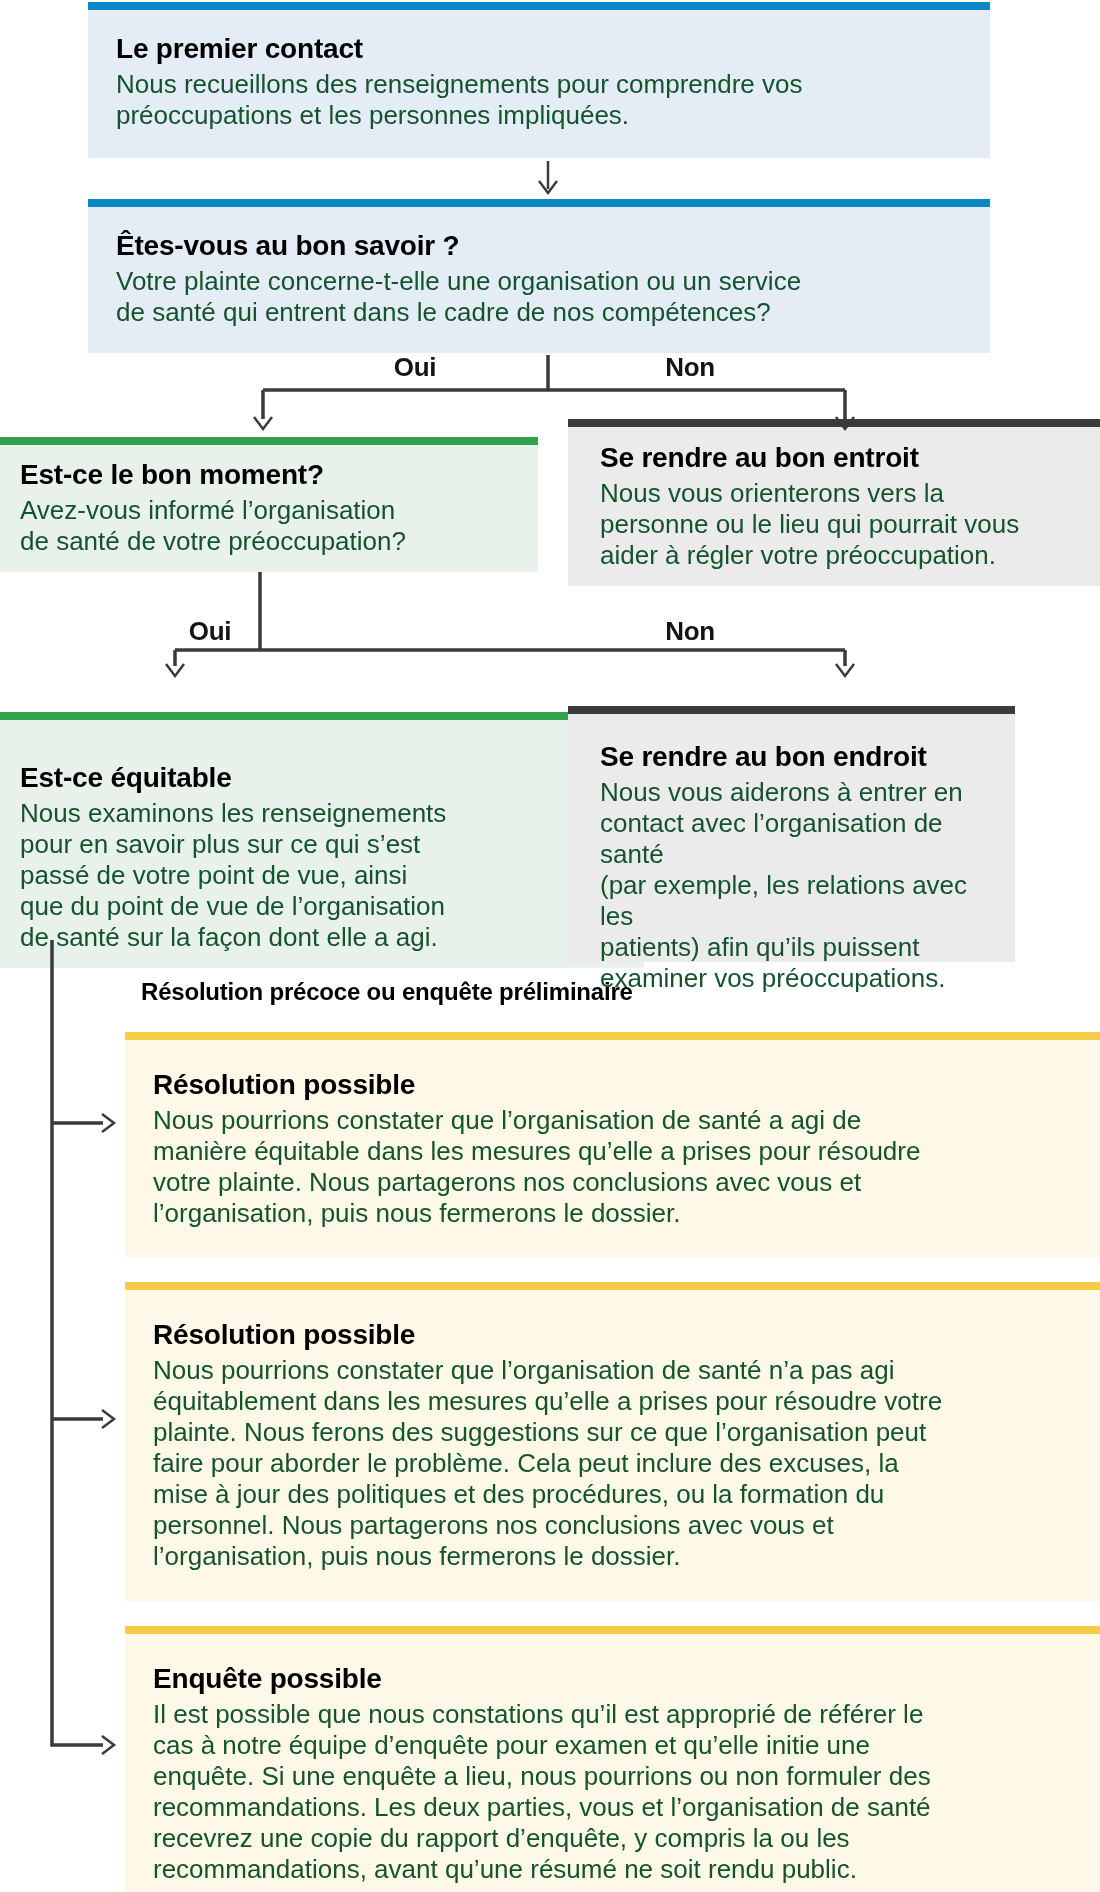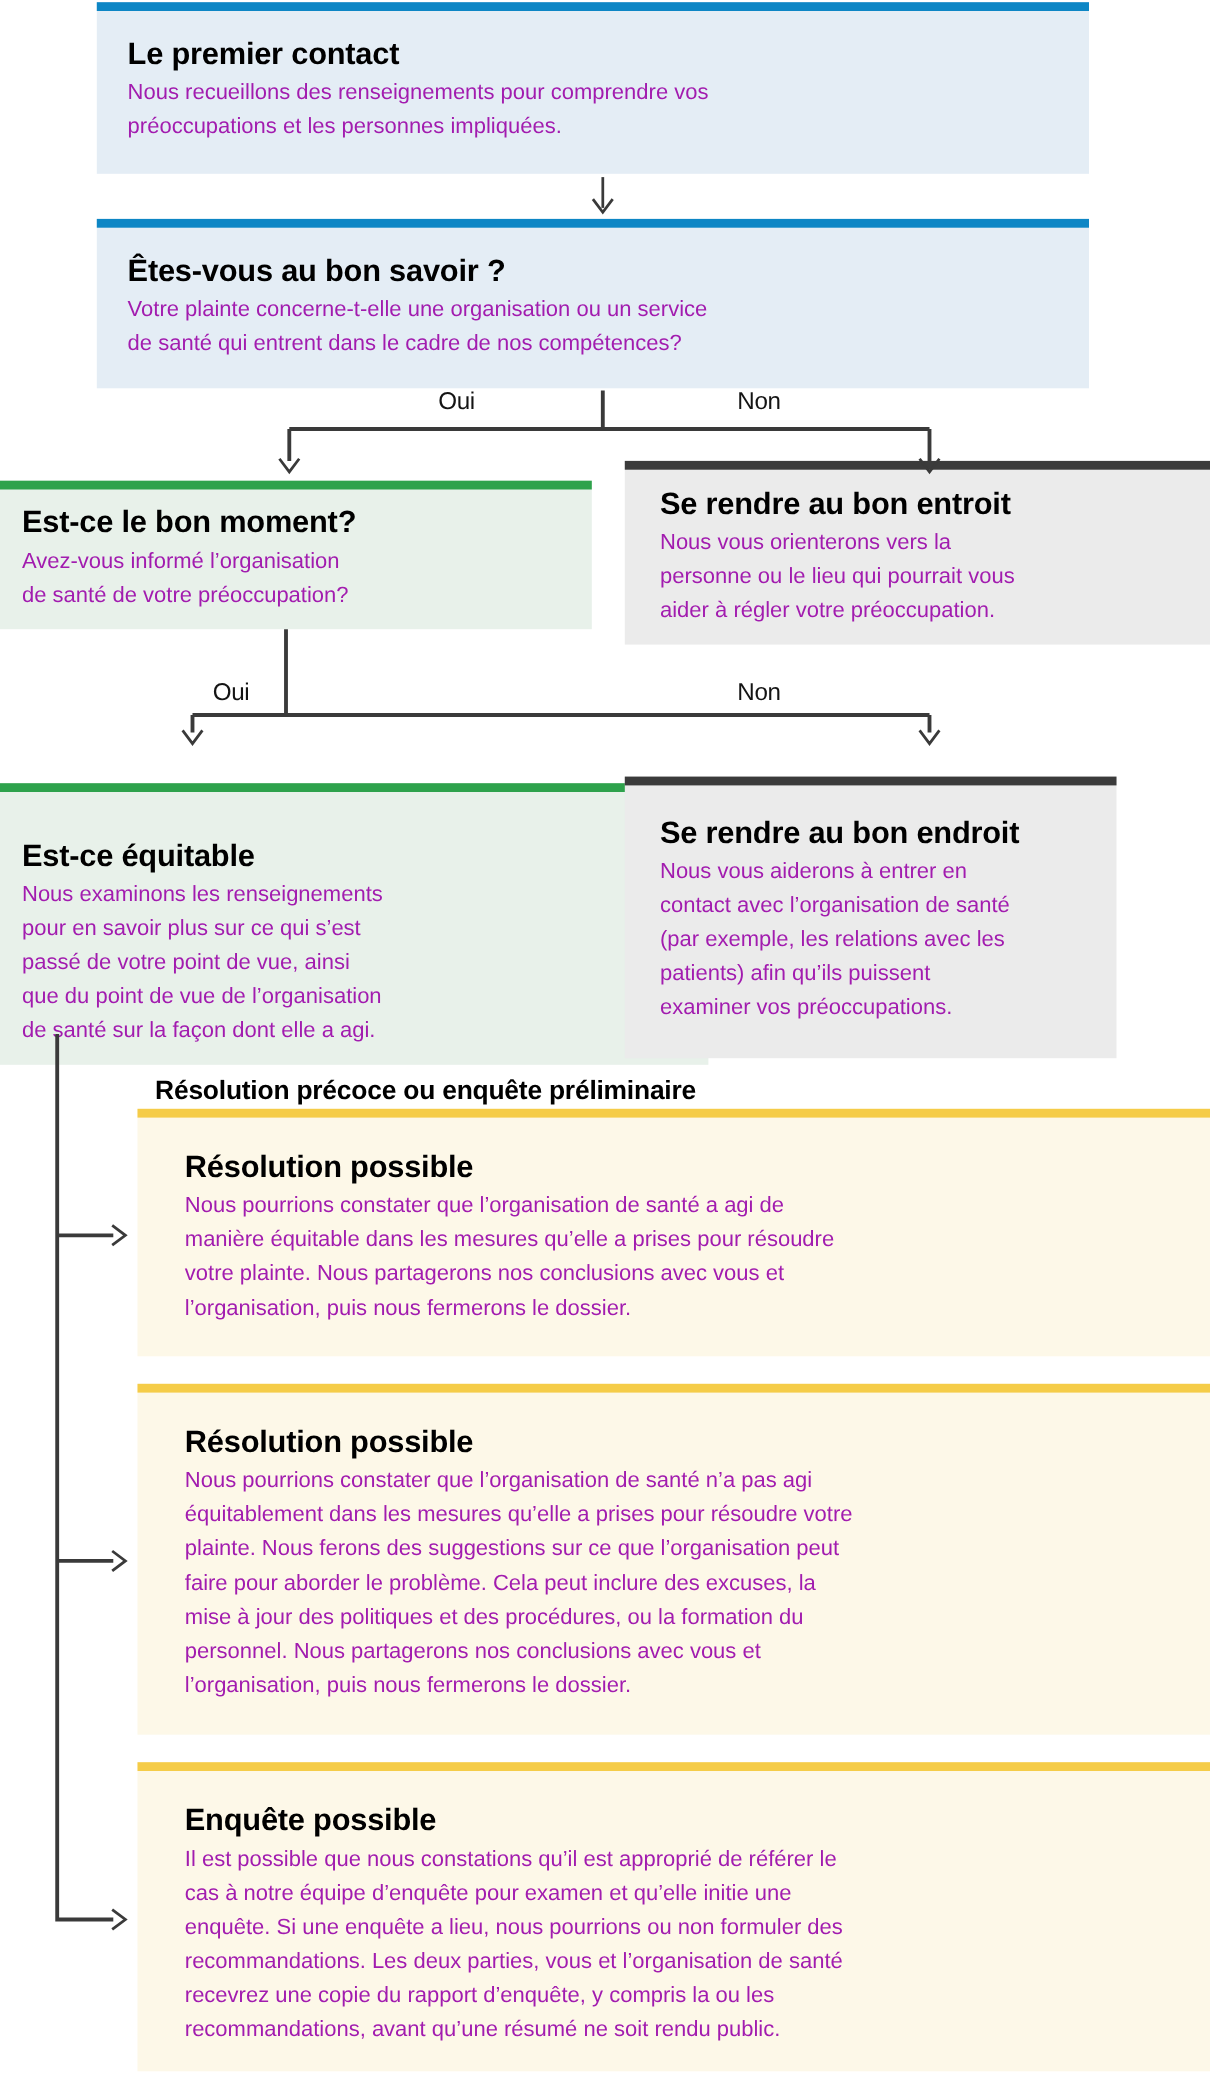--- a/index.html
+++ b/index.html
@@ -10,28 +10,28 @@
     --line:#3a3a3a; --ink:#1d1d1f;
   }
   html,body{margin:0;padding:0;background:#fff;}
   #canvas{
     position:relative; width:1100px; height:1892px; background:#fff;
     font-family:"Liberation Sans","DejaVu Sans",sans-serif; color:var(--ink);
     overflow:hidden;
   }
   .box{position:absolute; box-sizing:border-box;}
   .box h3{margin:0 0 5px 0; font-size:28px; line-height:30px; font-weight:700; color:#000; letter-spacing:-0.2px;}
-  .box p{margin:0; font-size:20px; line-height:31px; white-space:pre-line; color:#a21caf;}
+  .box p{margin:0; font-size:26px; line-height:31px; white-space:pre-line; color:#14532d;}
   .blue-box{background:var(--blue_bg); border-top:8px solid var(--blue_accent); padding:24px 30px 0 28px;}
   .green-box{background:var(--green_bg); border-top:8px solid var(--green_accent);}
   .gray-box{background:var(--gray_bg); border-top:8px solid var(--dark_accent);}
-  .yellow-box{background:var(--cream_bg); border-top:8px solid var(--yellow_accent); padding:30px 30px 0 43px;}
+  .yellow-box{background:var(--cream_bg); border-top:8px solid var(--yellow_accent); padding:30px 30px 0 28px;margin-top:24px;}
   .branch-label{
     position:absolute; width:90px; text-align:center;
-    font-size:22px; font-weight:400; color:#141414; letter-spacing:-0.3px;
+    font-size:26px; font-weight:700; color:#141414; letter-spacing:-0.3px;
   }
   .section-heading{
     position:absolute; left:125px; top:962px; margin:16px;
     font-size:24px; font-weight:700; color:#000; letter-spacing:-0.2px;
   }
   #connectors{position:absolute; left:0; top:0; pointer-events:none;}
   #connectors path{stroke:var(--line); fill:none;}
 </style>
 </head>
 <body>

